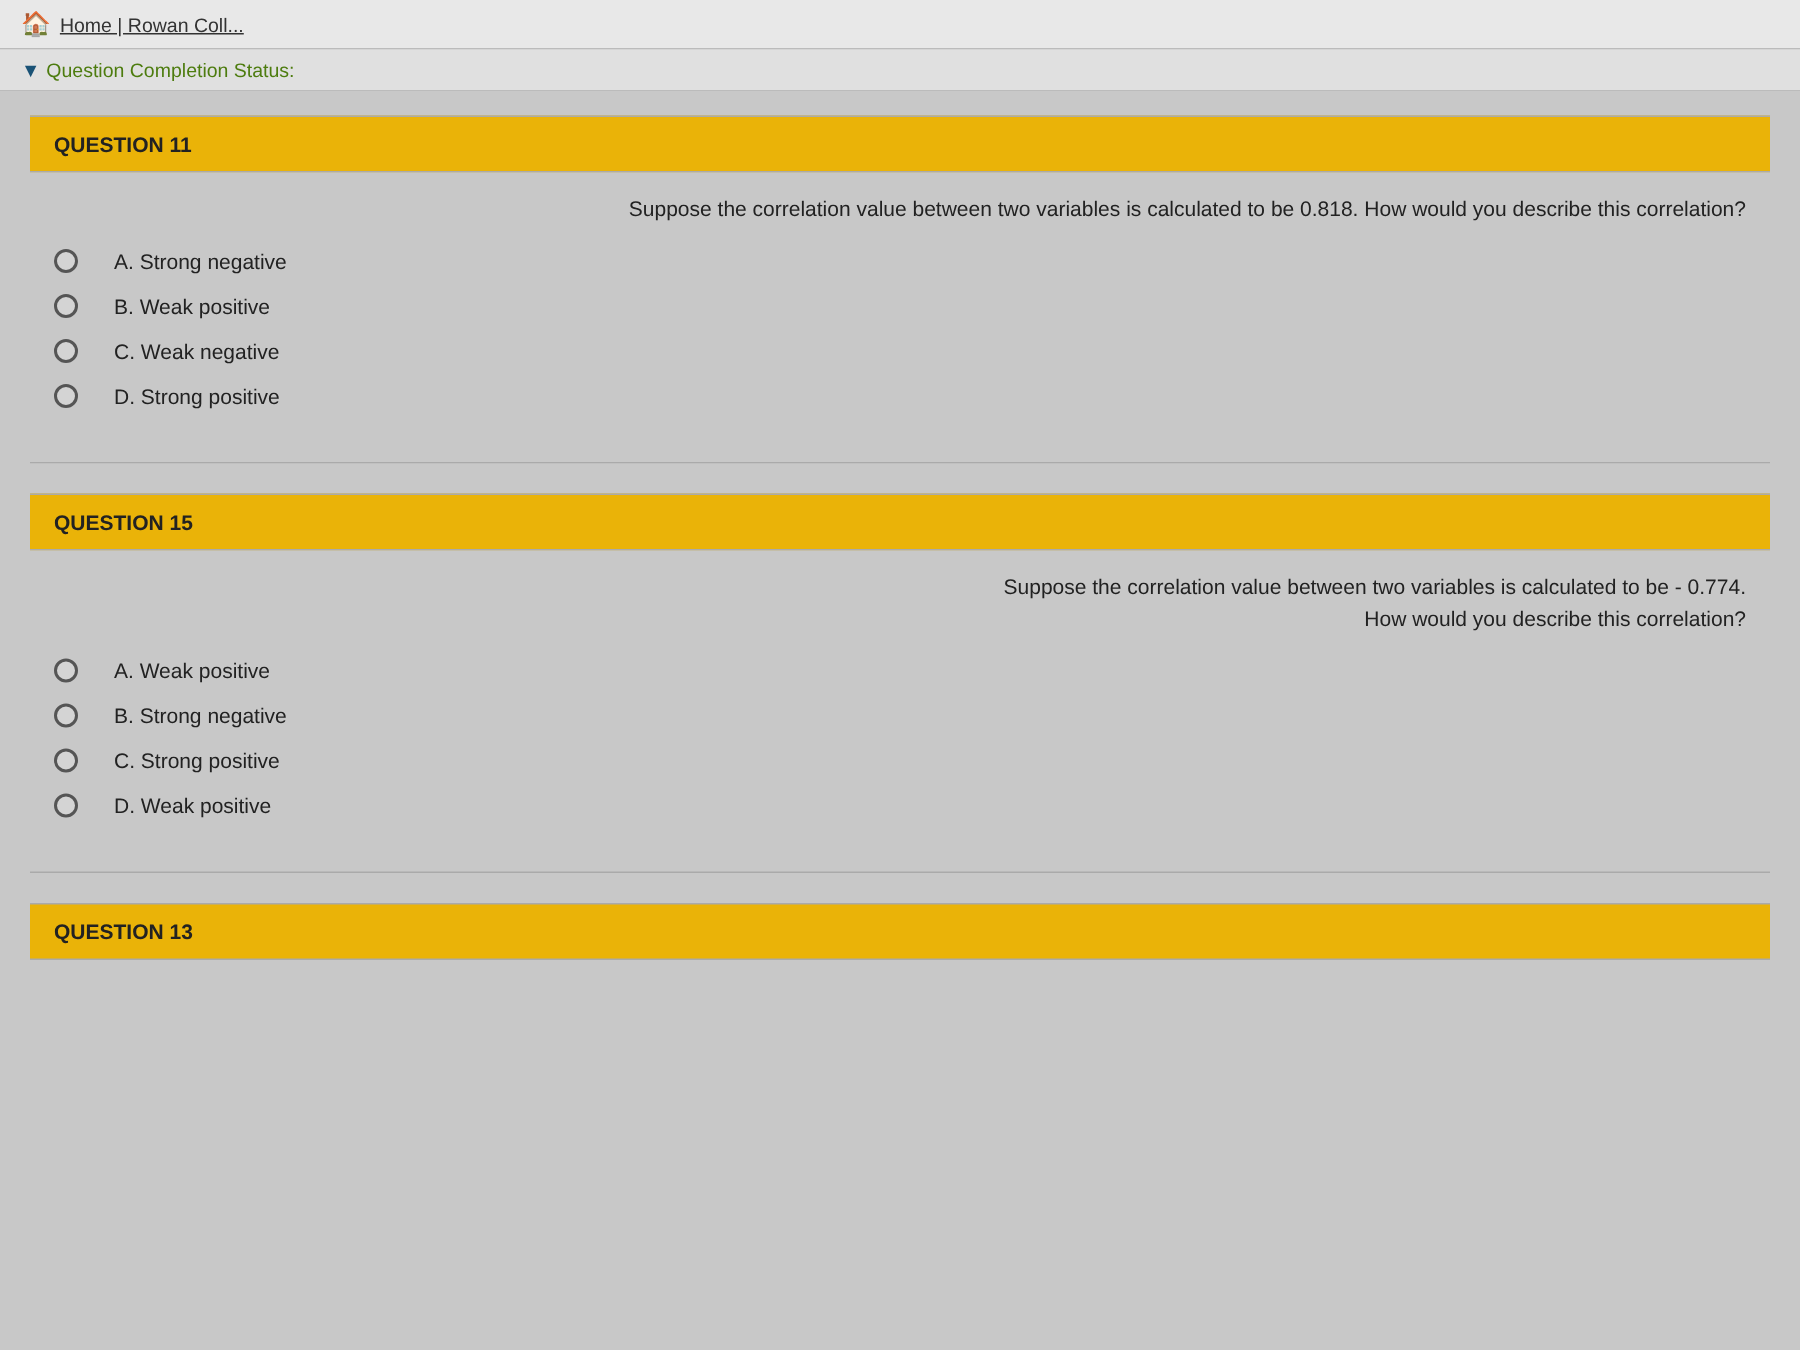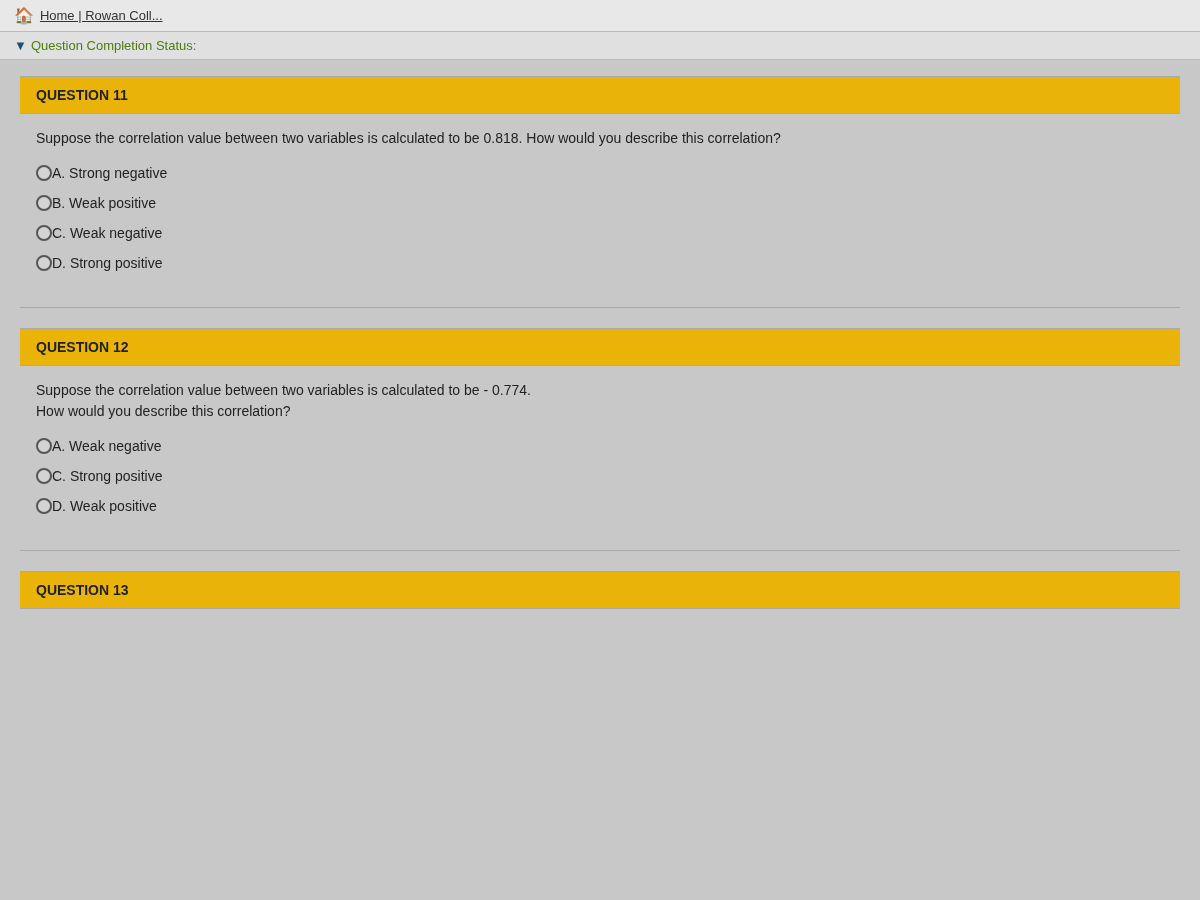--- a/index.html
+++ b/index.html
@@ -84,26 +84,27 @@
       padding: 14px 16px 24px 16px;
       background-color: #c8c8c8;
       border-bottom: 1px solid #aaa;
     }
 
     .question-text {
       font-size: 14px;
       color: #222;
       margin-bottom: 14px;
       line-height: 1.5;
+      text-align: right;
     }
 
     .option-row {
       display: flex;
       align-items: center;
-      gap: 0;
+      gap: 24px;
       margin-bottom: 10px;
       padding: 2px 0;
     }
 
     .radio-btn {
       width: 16px;
       height: 16px;
       border: 2px solid #555;
       border-radius: 50%;
       background: #d4d4d4;
@@ -162,29 +163,33 @@
         <div class="radio-btn"></div>
         <span class="option-label">D. Strong positive</span>
       </div>
     </div>
   </div>
 
   <div class="spacer-block"></div>
 
   <div class="question-block">
     <div class="question-header">
-      <span>QUESTION 12</span>
+      <span>QUESTION 15</span>
     </div>
     <div class="question-body">
       <div class="question-text" style="white-space: pre-line;">Suppose the correlation value between two variables is calculated to be - 0.774.
 How would you describe this correlation?</div>
 
       <div class="option-row">
         <div class="radio-btn"></div>
-        <span class="option-label">A. Weak negative</span>
+        <span class="option-label">A. Weak positive</span>
+      </div>
+      <div class="option-row">
+        <div class="radio-btn"></div>
+        <span class="option-label">B. Strong negative</span>
       </div>
       <div class="option-row">
         <div class="radio-btn"></div>
         <span class="option-label">C. Strong positive</span>
       </div>
       <div class="option-row">
         <div class="radio-btn"></div>
         <span class="option-label">D. Weak positive</span>
       </div>
     </div>

